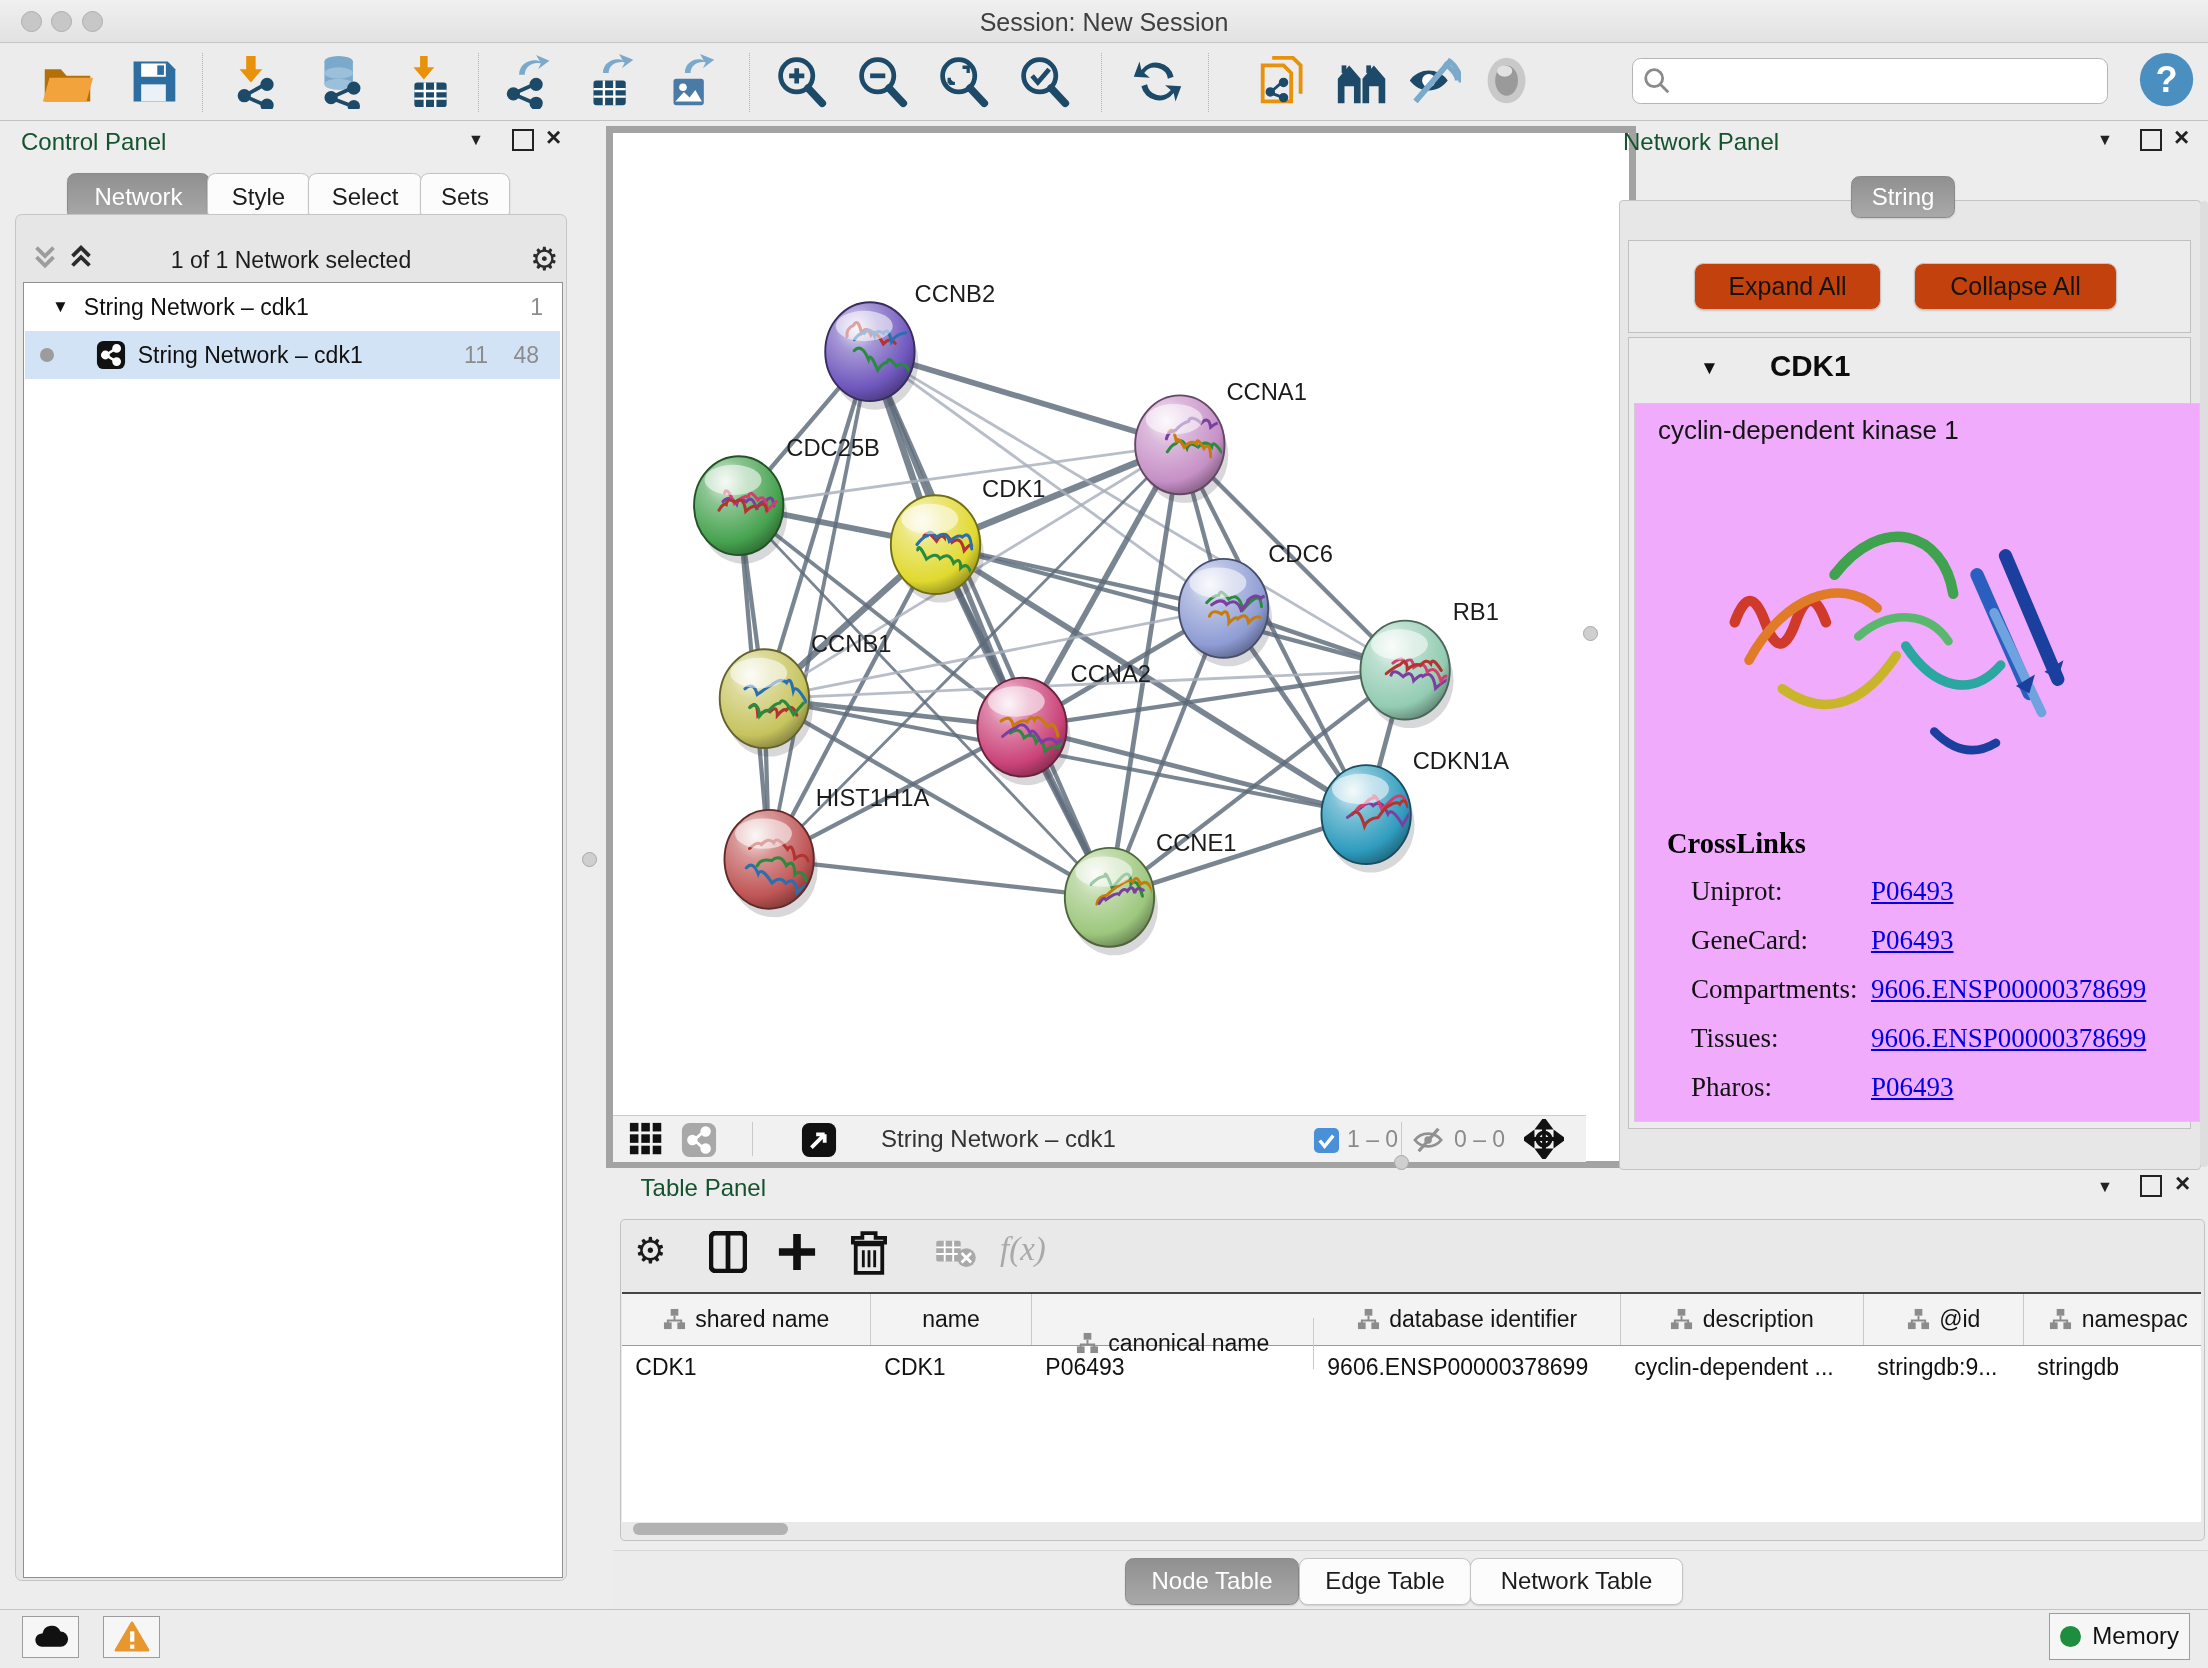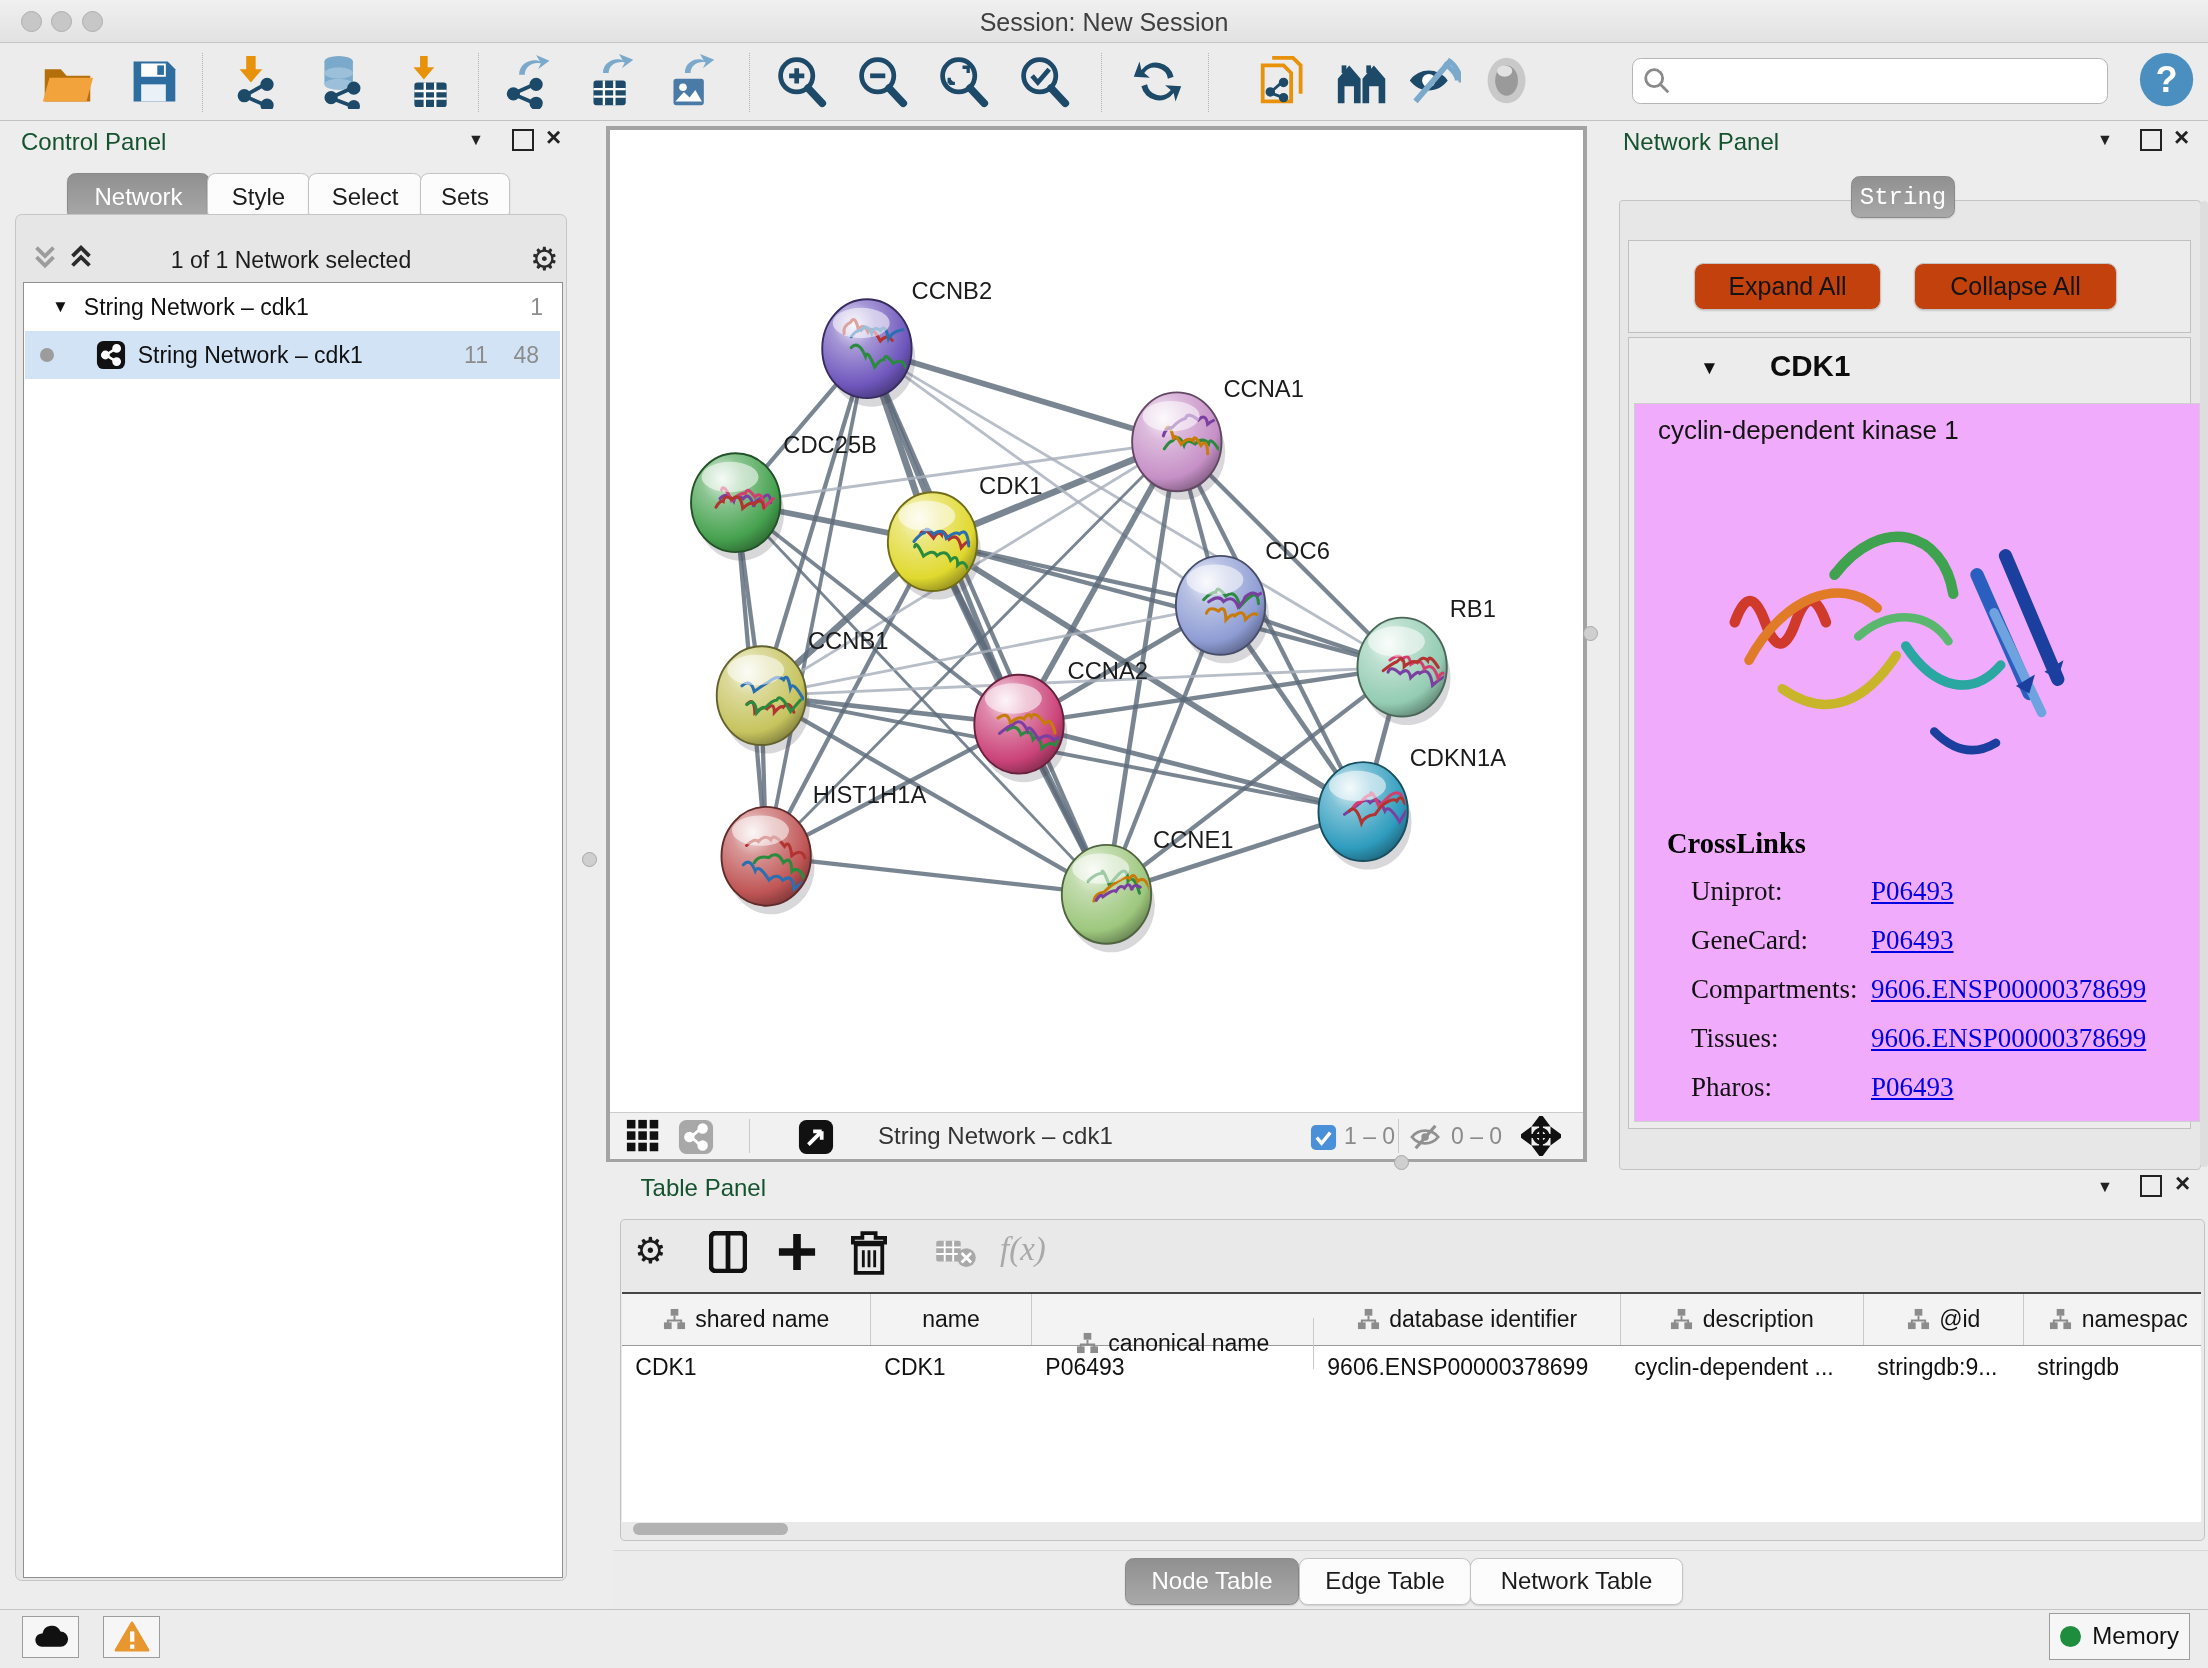--- a/index.html
+++ b/index.html
@@ -21,21 +21,21 @@
   
   .panel-title{font-size:24px;color:#14532d;}
   .mini-tri{font-size:16px;color:#222;}
   .mini-sq{width:18px;height:18px;border:2.4px solid #222;}
   .mini-x{font-size:26px;font-weight:bold;color:#222;line-height:19px;}
   #cp-box{left:15px;top:214px;width:550px;height:1365px;background:#e6e6e6;border:1px solid #c5c5c5;border-radius:6.7px;}
   #cp-list{left:23px;top:282px;width:538px;height:1294px;background:#fff;border:1px solid #8f8f8f;}
   .tree-row{position:absolute;left:1px;width:535px;height:48px;display:flex;align-items:center;font-size:23px;color:#101010;}
   .cnt{color:#8c8c8c;}
   
-  #canvas{left:606px;top:126px;width:973px;height:1028px;background:#fff;border:4px solid #a3a3a3;}
+  #canvas{left:606px;top:126px;width:973px;height:1028px;background:#fff;border:7px solid #a3a3a3;padding-left:43px;}
   #graph-svg{position:absolute;left:0;top:0;}
   #net-bottombar{position:absolute;left:0;top:982px;width:973px;height:46px;background:#f1f1f1;border-top:1px solid #cccccc;}
   .nbsep{position:absolute;top:5.7px;height:34px;border-left:1px solid #c9c9c9;}
   .nbtxt{position:absolute;font-size:24px;color:#333;top:8.6px;}
   .nbcount{position:absolute;font-size:23px;color:#8a8a8a;top:9.5px;}
   
   #rp-outer{left:1619px;top:200px;width:580px;height:968px;background:#e7e7e7;border:1px solid #c4c4c4;border-radius:3.8px;}
   #rp-btnbox{left:1628px;top:240px;width:561px;height:91px;background:#ececec;border:1px solid #c0c0c0;}
   .rp-btn{position:absolute;top:263px;height:45px;background:#c2410c;border:1px solid #c5c5c5;border-radius:9.5px;font-size:25px;color:#141414;display:flex;align-items:center;justify-content:center;box-shadow:0 1px 1.9px rgba(0,0,0,.15);}
   #cdk1-box{left:1628px;top:337px;width:561px;height:790px;background:#ececec;border:1px solid #c0c0c0;}
@@ -582,21 +582,21 @@
   <div class="handle" style="left:1583px;top:626px;"></div>
   <div class="handle" style="left:1394px;top:1155px;"></div>
 
   <div class="abs" style="left:1598px;top:120px;width:611px;height:1048px;">
     <div class="abs panel-title" style="left:25px;top:7.6px">Network Panel</div>
     <div class="abs mini-tri" style="left:499px;top:11.4px">▼</div>
     <div class="abs mini-sq" style="left:542px;top:8.6px"></div>
     <div class="abs mini-x" style="left:576px;top:7.6px">×</div>
   </div>
   <div class="abs" id="rp-outer"></div>
-  <div class="pill sel" style="left:1851px;top:176px;width:102px;height:40px;z-index:3;font-family:Liberation Mono, monospace;">String</div>
+  <div class="pill sel" style="left:1851px;top:176px;width:102px;height:40px;z-index:3;">String</div>
   <div class="abs" id="rp-btnbox"></div>
   <div class="rp-btn" style="left:1694px;width:185px;">Expand All</div>
   <div class="rp-btn" style="left:1914px;width:201px;">Collapse All</div>
   <div class="abs" id="cdk1-box">
     <span class="abs" style="left:71px;top:19px;font-size:19px;color:#111;">▼</span>
     <span class="abs" style="left:141px;top:11.4px;font-size:29.5px;font-weight:bold;color:#0d0d0d;">CDK1</span>
   </div>
   <div class="abs" id="cdk1-inner">
     <div class="abs" style="left:23px;top:11.4px;font-size:26px;color:#141414;">cyclin-dependent kinase 1</div>
     <svg class="abs" style="left:57px;top:52px" width="418" height="380" viewBox="0 0 440 400">

